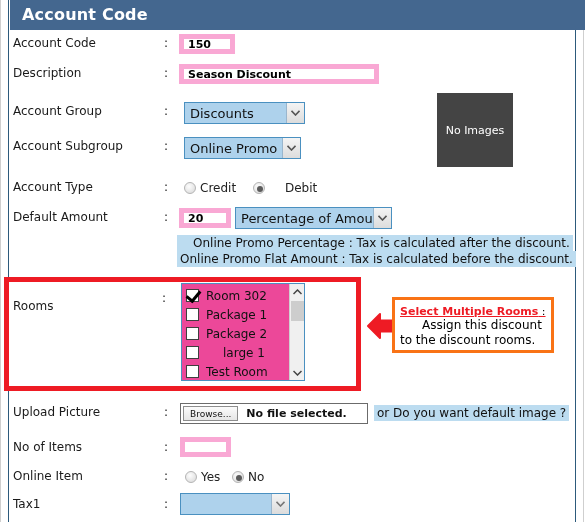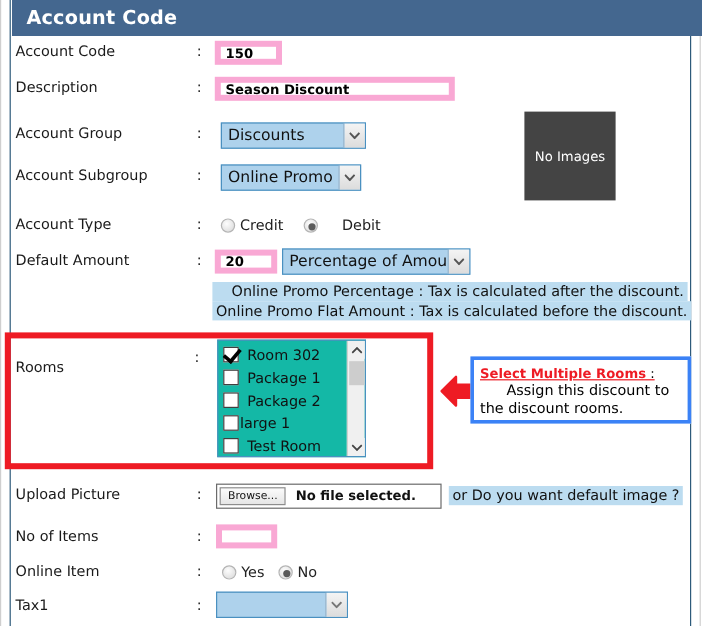--- a/index.html
+++ b/index.html
@@ -125,21 +125,21 @@
     background: #444444;
     color: #ffffff;
     font-size: 11px;
     display: flex; align-items: center; justify-content: center;
   }
 
   
   #roomsbox {
     position: absolute;
     left: 181px; top: 283px; width: 124px; height: 98px;
-    background: #14b8a6;
+    background: #ec4899;
     border: 1px solid #4a90c0;
     overflow: hidden;
     display: flex;
     text-align: right;
   }
   #roomslist { flex: 1 1 auto; padding: 2px 0 0 4px; }
   .room-item {
     display: flex; align-items: center;
     height: 19px;
   }
@@ -191,23 +191,23 @@
     pointer-events: none;
   }
   
   #redarrow {
     position: absolute;
     left: 366px; top: 311px; width: 32px; height: 30px;
   }
   
   #notebox {
     position: absolute;
-    left: 392px; top: 297px; width: 184px; height: 56px;
+    left: 392px; top: 297px; width: 162px; height: 56px;
     background: #ffffff;
-    border: 3px solid #3b82f6;
+    border: 3px solid #f97316;
     padding: 5px 5px 0 5px;
   }
   #notebox .note-title {
     color: #ee1b24;
     font-size: 11px;
     font-weight: bold;
     text-decoration: underline;
     white-space: nowrap;
   }
   #notebox .note-colon { color: #000; font-weight: normal; text-decoration: none; }
@@ -346,21 +346,21 @@
       <div class="room-item">
         <span class="cb"></span>
         <span class="room-label">Package 1</span>
       </div>
       <div class="room-item">
         <span class="cb"></span>
         <span class="room-label">Package 2</span>
       </div>
       <div class="room-item">
         <span class="cb"></span>
-        <span class="room-label" style="margin-left:1px;">large 1</span>
+        <span class="room-label" style="margin-left:24px;">large 1</span>
       </div>
       <div class="room-item">
         <span class="cb"></span>
         <span class="room-label">Test Room</span>
       </div>
 
     </div>
     <div id="roomsbar">
       <div class="sbtn up">
         <svg width="9" height="6" viewBox="0 0 9 6">

